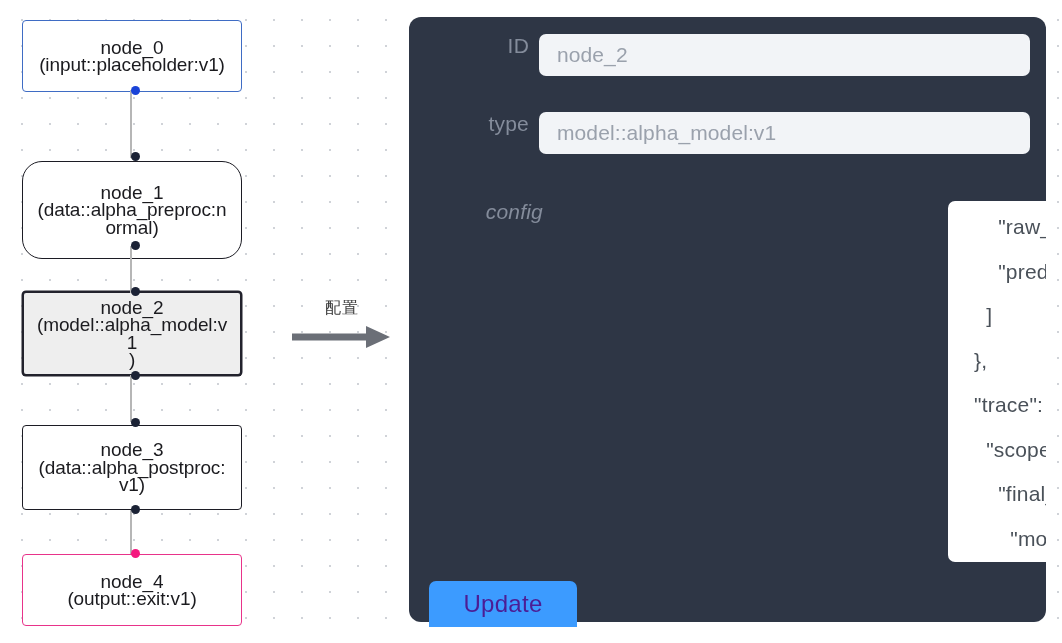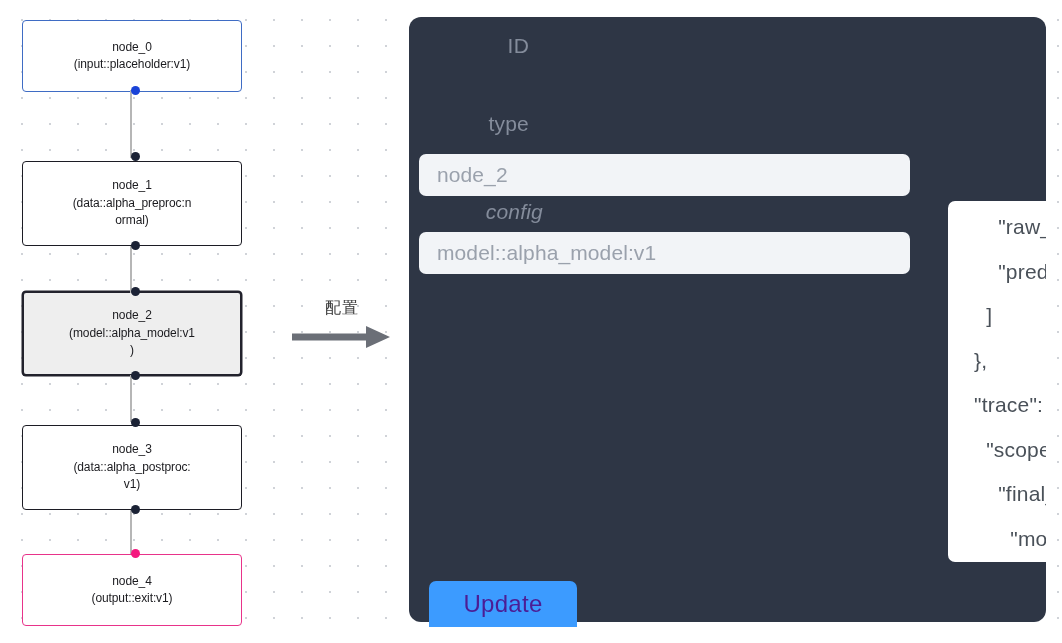--- a/index.html
+++ b/index.html
@@ -40,21 +40,21 @@
     position: absolute;
     box-sizing: border-box;
     background: #ffffff;
     border: 1px solid #1c1c24;
     border-radius: 4px;
     display: flex;
     align-items: center;
     justify-content: center;
     text-align: center;
     color: #1b1b1f;
-    font-size: 12px;
+    font-size: 19px;
     line-height: 17.5px;
     padding: 4px 10px;
     letter-spacing: -0.1px;
   }
   .node .label {
     white-space: pre-line;
     word-break: break-all;
   }
   .node.input-node {
     border: 1.6px solid #3f6cc4;
@@ -115,21 +115,20 @@
     border-radius: 12px;
     box-sizing: border-box;
     overflow: hidden;
     z-index: 10;
   }
 
   .form-row {
     position: absolute;
     display: flex;
     align-items: flex-start;
-    flex-direction: column;
   }
   .field-label {
     color: #848c9b;
     font-size: 21px;
     line-height: 24px;
     text-align: right;
     width: 120px;
     padding-right: 0;
     letter-spacing: 0.2px;
     flex: 0 0 120px;
@@ -208,21 +207,21 @@
   <div class="edge" style="left:130px; top:246px; height:47px;"></div>
   <div class="edge" style="left:130px; top:375px; height:47px;"></div>
   <div class="edge" style="left:130px; top:510px; height:44px;"></div>
 
   <div class="node input-node" style="left:22px; top:20px; width:220px; height:72px;">
     <span class="label">node_0
 (input::placeholder:v1)</span>
   </div>
   <div class="handle blue" style="left:130.5px; top:86px;"></div>
 
-  <div class="node" style="left:22px; top:161px; width:220px; height:85px;">
+  <div class="node" style="left:22px; top:161px; width:220px; height:98px;border-radius:20px;">
     <span class="label">node_1
 (data::alpha_preproc:n
 ormal)</span>
   </div>
   <div class="handle" style="left:130.5px; top:152px;"></div>
   <div class="handle" style="left:130.5px; top:241px;"></div>
 
   <div class="node selected-node" style="left:22px; top:291px; width:220px; height:85px;">
     <span class="label">node_2
 (model::alpha_model:v1

